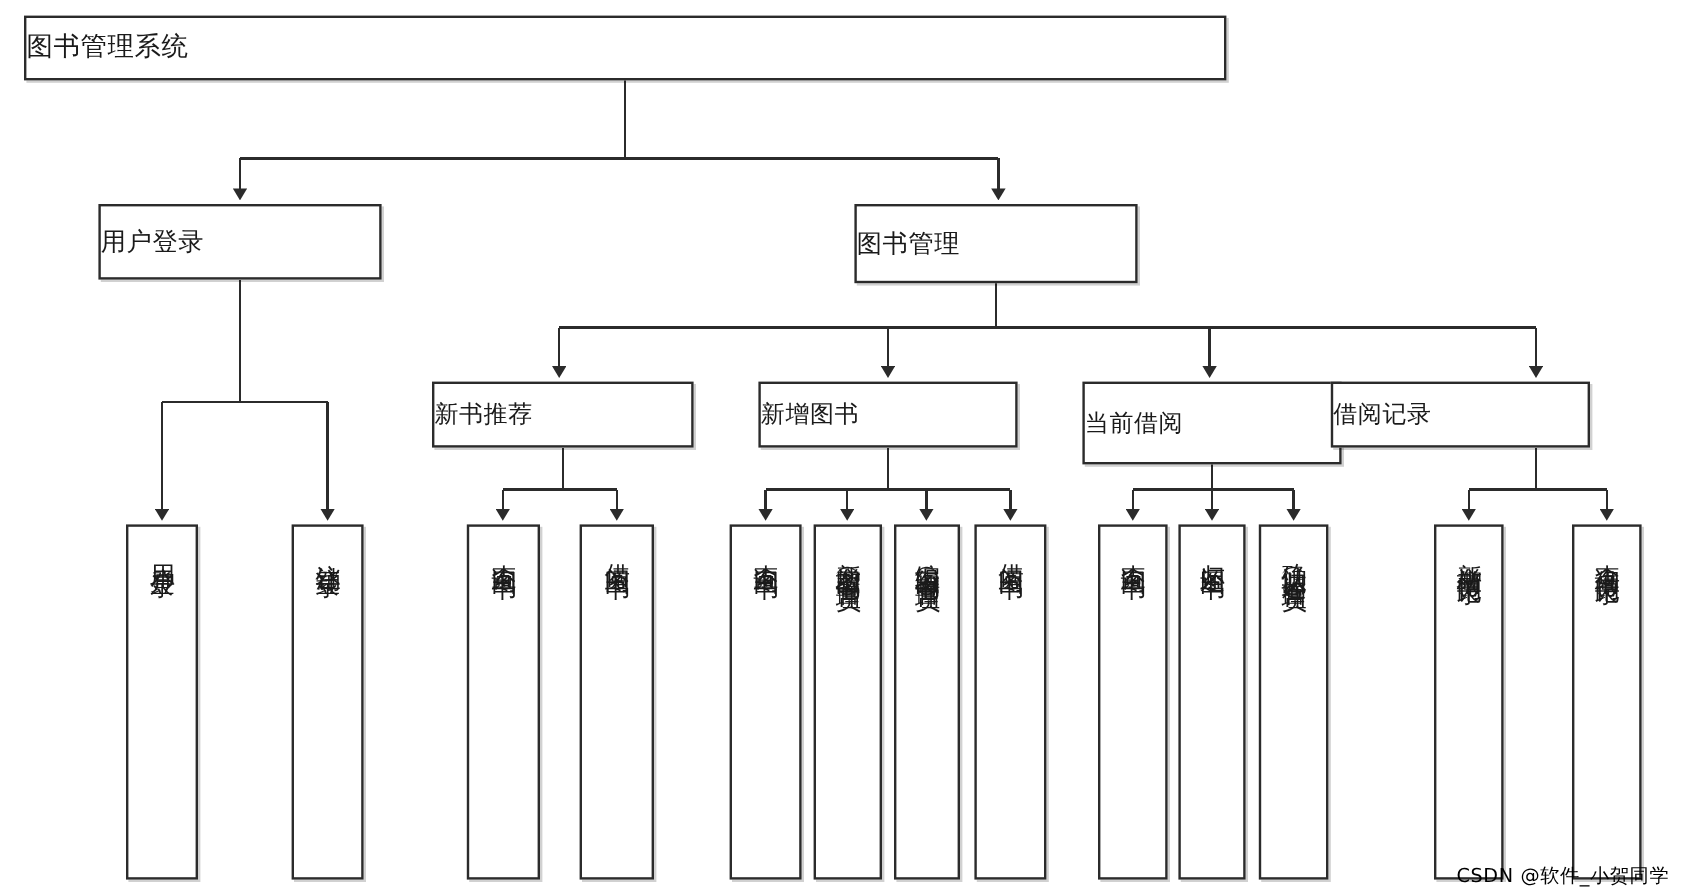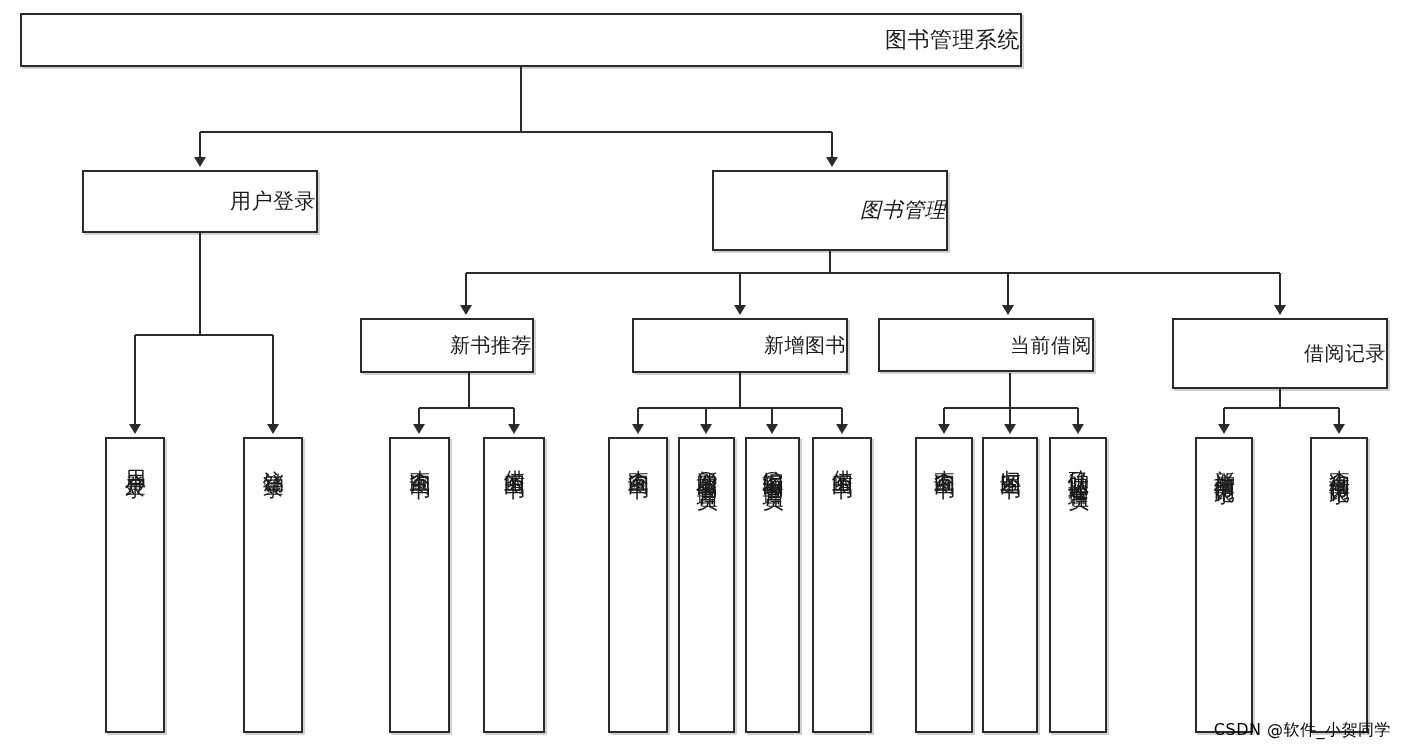--- a/index.html
+++ b/index.html
@@ -25,21 +25,21 @@
     width: 1405px;
     height: 747px;
   }
   .node {
     position: absolute;
     box-sizing: border-box;
     border: 2px solid #2b2b2b;
     background: #ffffff;
     display: flex;
     align-items: center;
-    justify-content: flex-end;
+    justify-content: flex-start;
     color: #1a1a1a;
     box-shadow: 2px 2px 0 rgba(0,0,0,0.18);
   }
   .node .label {
     font-size: 21px;
     line-height: 1.15;
     letter-spacing: 0.5px;
     white-space: nowrap;
   }
   .node.root .label { font-size: 22px; }
@@ -125,34 +125,34 @@
     </g>
   </svg>
 
   <div class="node root" style="left:20px; top:13px; width:1002px; height:54px;">
     <span class="label">图书管理系统</span>
   </div>
 
   <div class="node level2" style="left:82px; top:170px; width:236px; height:63px;">
     <span class="label">用户登录</span>
   </div>
-  <div class="node level2" style="left:712px; top:170px; width:236px; height:81px;font-style:italic;">
+  <div class="node level2" style="left:712px; top:170px; width:236px; height:66px;">
     <span class="label">图书管理</span>
   </div>
 
-  <div class="node level3" style="left:360px; top:318px; width:174px; height:55px;">
+  <div class="node level3" style="left:360px; top:318px; width:218px; height:55px;">
     <span class="label">新书推荐</span>
   </div>
   <div class="node level3" style="left:632px; top:318px; width:216px; height:55px;">
     <span class="label">新增图书</span>
   </div>
-  <div class="node level3" style="left:878px; top:318px; width:216px; height:54px;">
+  <div class="node level3" style="left:902px; top:318px; width:216px; height:69px;">
     <span class="label">当前借阅</span>
   </div>
-  <div class="node level3" style="left:1172px; top:318px; width:216px; height:71px;">
+  <div class="node level3" style="left:1109px; top:318px; width:216px; height:55px;">
     <span class="label">借阅记录</span>
   </div>
 
   <div class="node leaf" style="left:105px; top:437px; width:60px; height:296px;">
     <span class="label">用户登录</span>
   </div>
   <div class="node leaf" style="left:243px; top:437px; width:60px; height:296px;">
     <span class="label">注销登录</span>
   </div>
   <div class="node leaf" style="left:389px; top:437px; width:61px; height:296px;">

